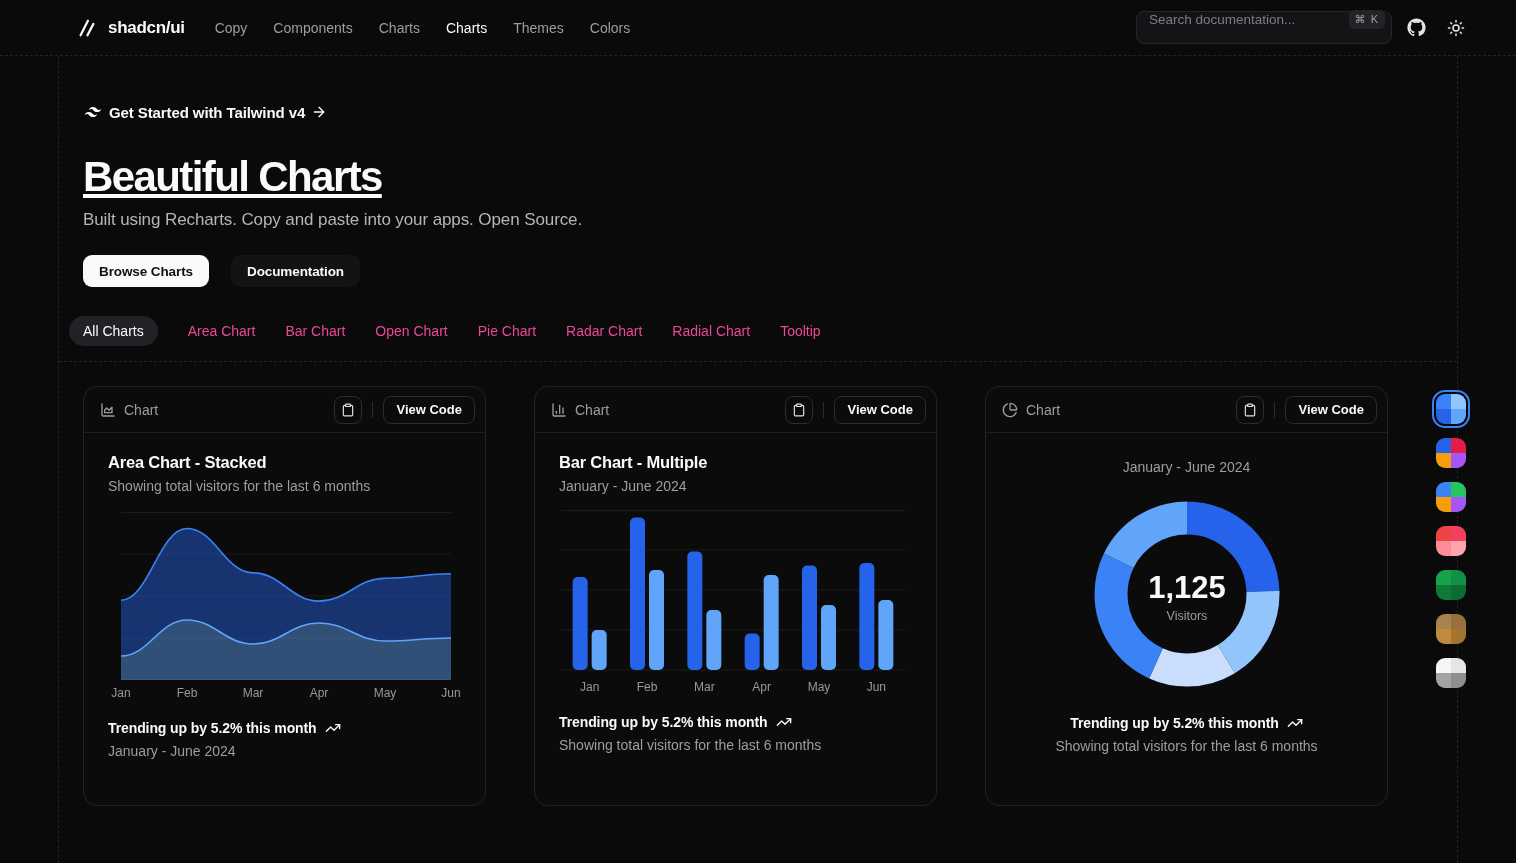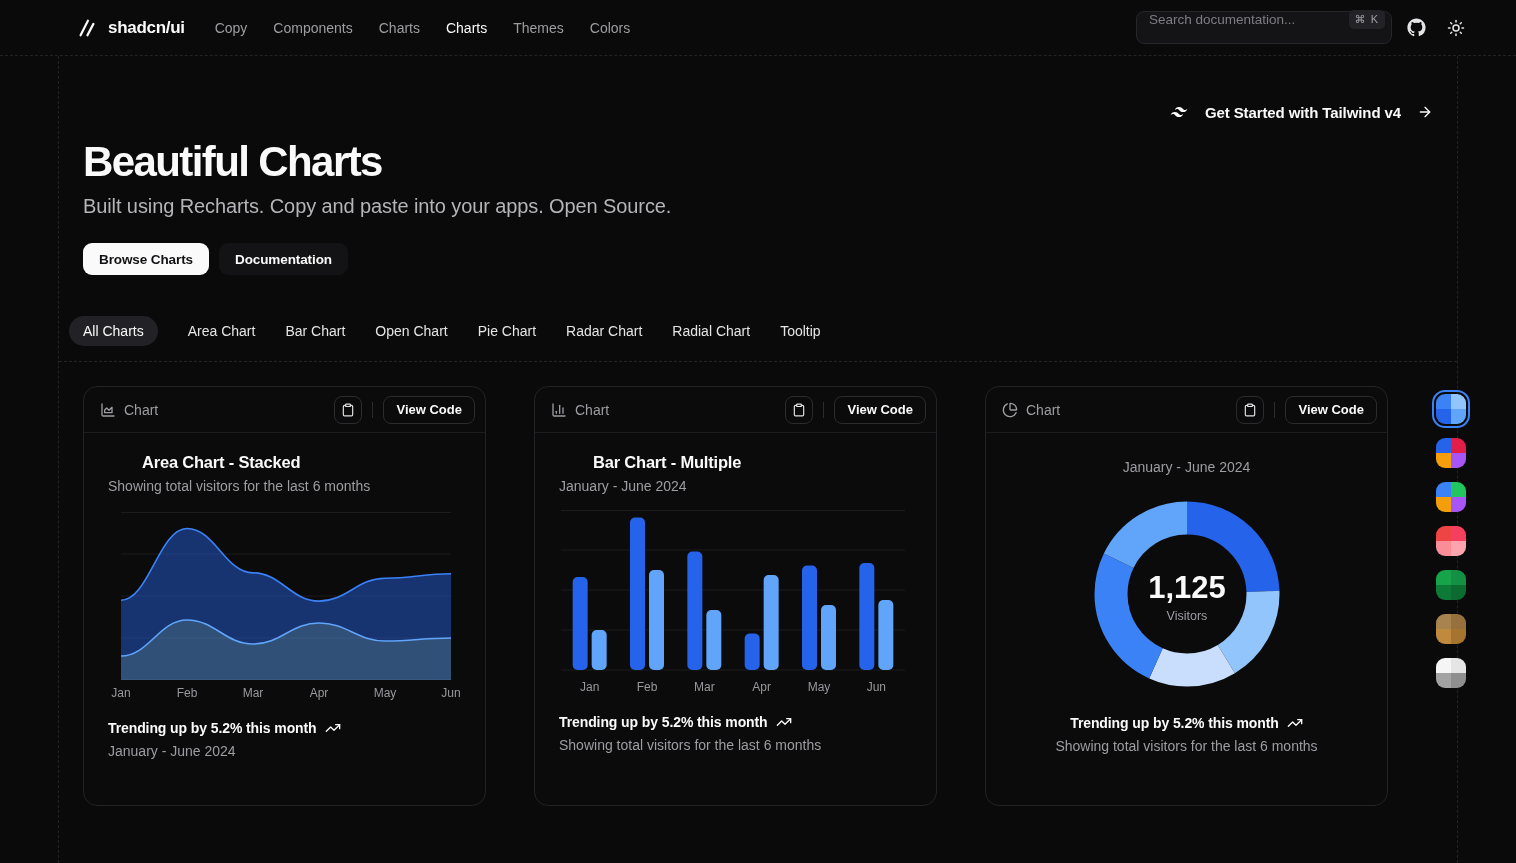--- a/index.html
+++ b/index.html
@@ -43,41 +43,41 @@
   }
 
   
   .frame {
     margin:0 58px; height:807px;
     border-left:1px dashed #232326; border-right:1px dashed #232326;
   }
 
   
   .hero { height:245px; padding:46px 24px 0; }
-  .banner { display:flex; align-items:center; gap:16px; cursor:pointer;justify-content:flex-end; }
+  .banner { display:flex; align-items:center; gap:6px; cursor:pointer; }
   .banner-text { font-size:15px; font-weight:600; letter-spacing:-0.1px; }
   .hero h1 {
-    font-size:42px; font-weight:700; letter-spacing:-1.6px; margin:16px 0 9px;
-  }
-  .hero-sub { font-size:20px; color:#b4b4b9; letter-spacing:-0.1px; }
-  .hero-actions { margin-top:25px; display:flex; align-items:center; gap:10px; }
+    font-size:42px; font-weight:700; letter-spacing:-1.6px; margin:31px 0 9px;text-decoration:underline;
+  }
+  .hero-sub { font-size:17px; color:#b4b4b9; letter-spacing:-0.1px; }
+  .hero-actions { margin-top:25px; display:flex; align-items:center; gap:22px; }
   .btn {
     height:32px; padding:0 16px; border-radius:9px; border:none;
     font-family:"Liberation Sans", sans-serif; font-size:13.5px; font-weight:600;
     display:inline-flex; align-items:center; cursor:pointer; letter-spacing:-0.1px;
   }
   .btn-primary { background:#fafafa; color:#111113; }
   .btn-ghost { background:#131315; color:#fafafa; }
 
   
   .tabs {
     height:61px; border-bottom:1px dashed #232326;
     display:flex; align-items:center; gap:30px; padding:0 24px;
   }
-  .tab { font-size:14px; color:#e5e5e5; cursor:pointer; white-space:nowrap; }
+  .tab { font-size:14px; color:#ec4899; cursor:pointer; white-space:nowrap; }
   .tab.active {
     color:#fafafa; background:#222226; border-radius:999px;
     padding:7px 14px; margin-left:-14px;
   }
 
   
   .charts { padding:24px 30px 0 24px; display:flex; gap:48px; height:492px; }
   .card {
     width:403px; height:420px; background:#0b0b0c;
     border:1px solid #232327; border-radius:14px; overflow:hidden; flex:none;
@@ -94,21 +94,21 @@
     cursor:pointer;
   }
   .tb-sep { width:1px; height:16px; background:#2c2c30; margin:0 10px; }
   .view-code-btn {
     height:28px; padding:0 12px; border:1px solid #2c2c30; background:transparent;
     border-radius:8px; color:#fafafa; font-family:"Liberation Sans", sans-serif;
     font-size:13px; font-weight:600; cursor:pointer;
   }
   .card-body { padding:20px 24px 0; }
   .card-body.center { text-align:center; }
-  .card-title { font-size:16.5px; font-weight:700; letter-spacing:-0.2px;margin-left:34px; }
+  .card-title { font-size:16.5px; font-weight:700; letter-spacing:-0.2px; }
   .card-sub { font-size:14px; color:#9d9da2; margin-top:6px; }
   .chart-slot { position:relative; }
   .x-labels { position:relative; height:18px; margin-top:8px; }
   .x-labels span {
     position:absolute; transform:translateX(-50%); font-size:12px; color:#98989d; top:0;
   }
   .card-footer { margin-top:16px; }
   .card-footer .line1 {
     font-size:14px; font-weight:600; display:flex; align-items:center; gap:8px;
     letter-spacing:-0.1px;

